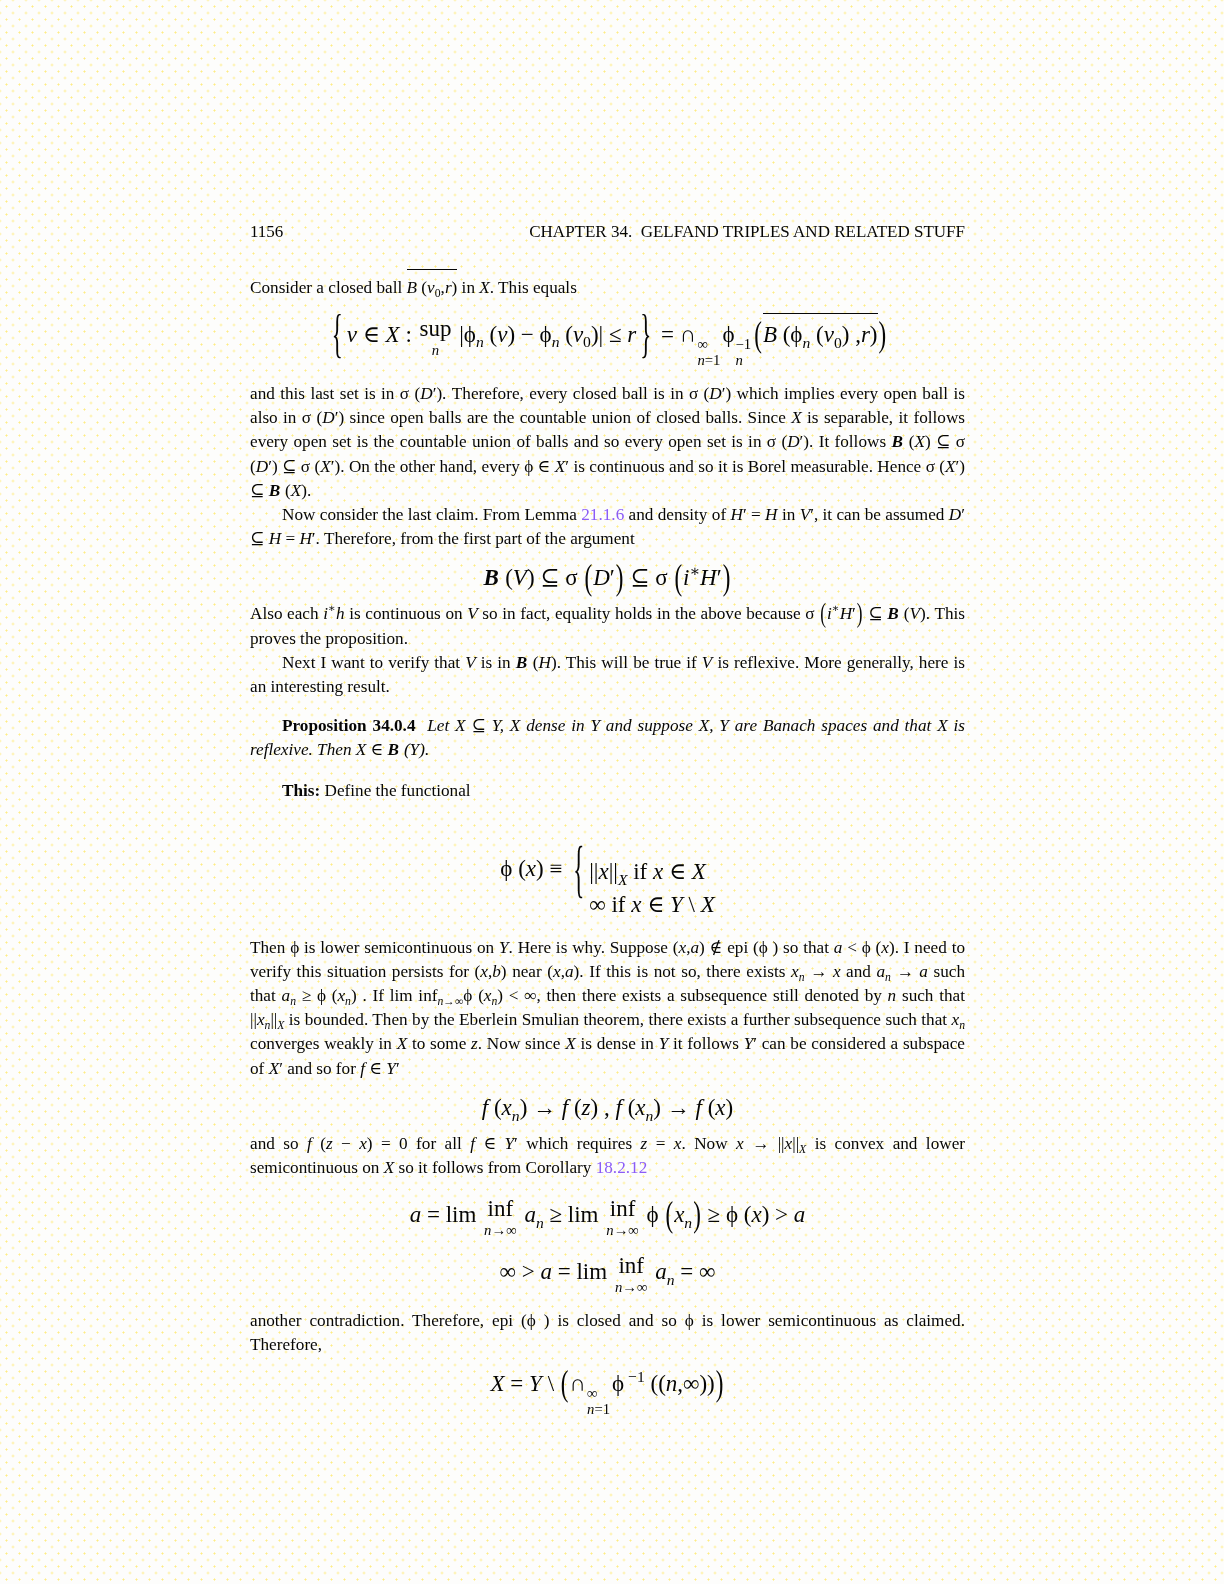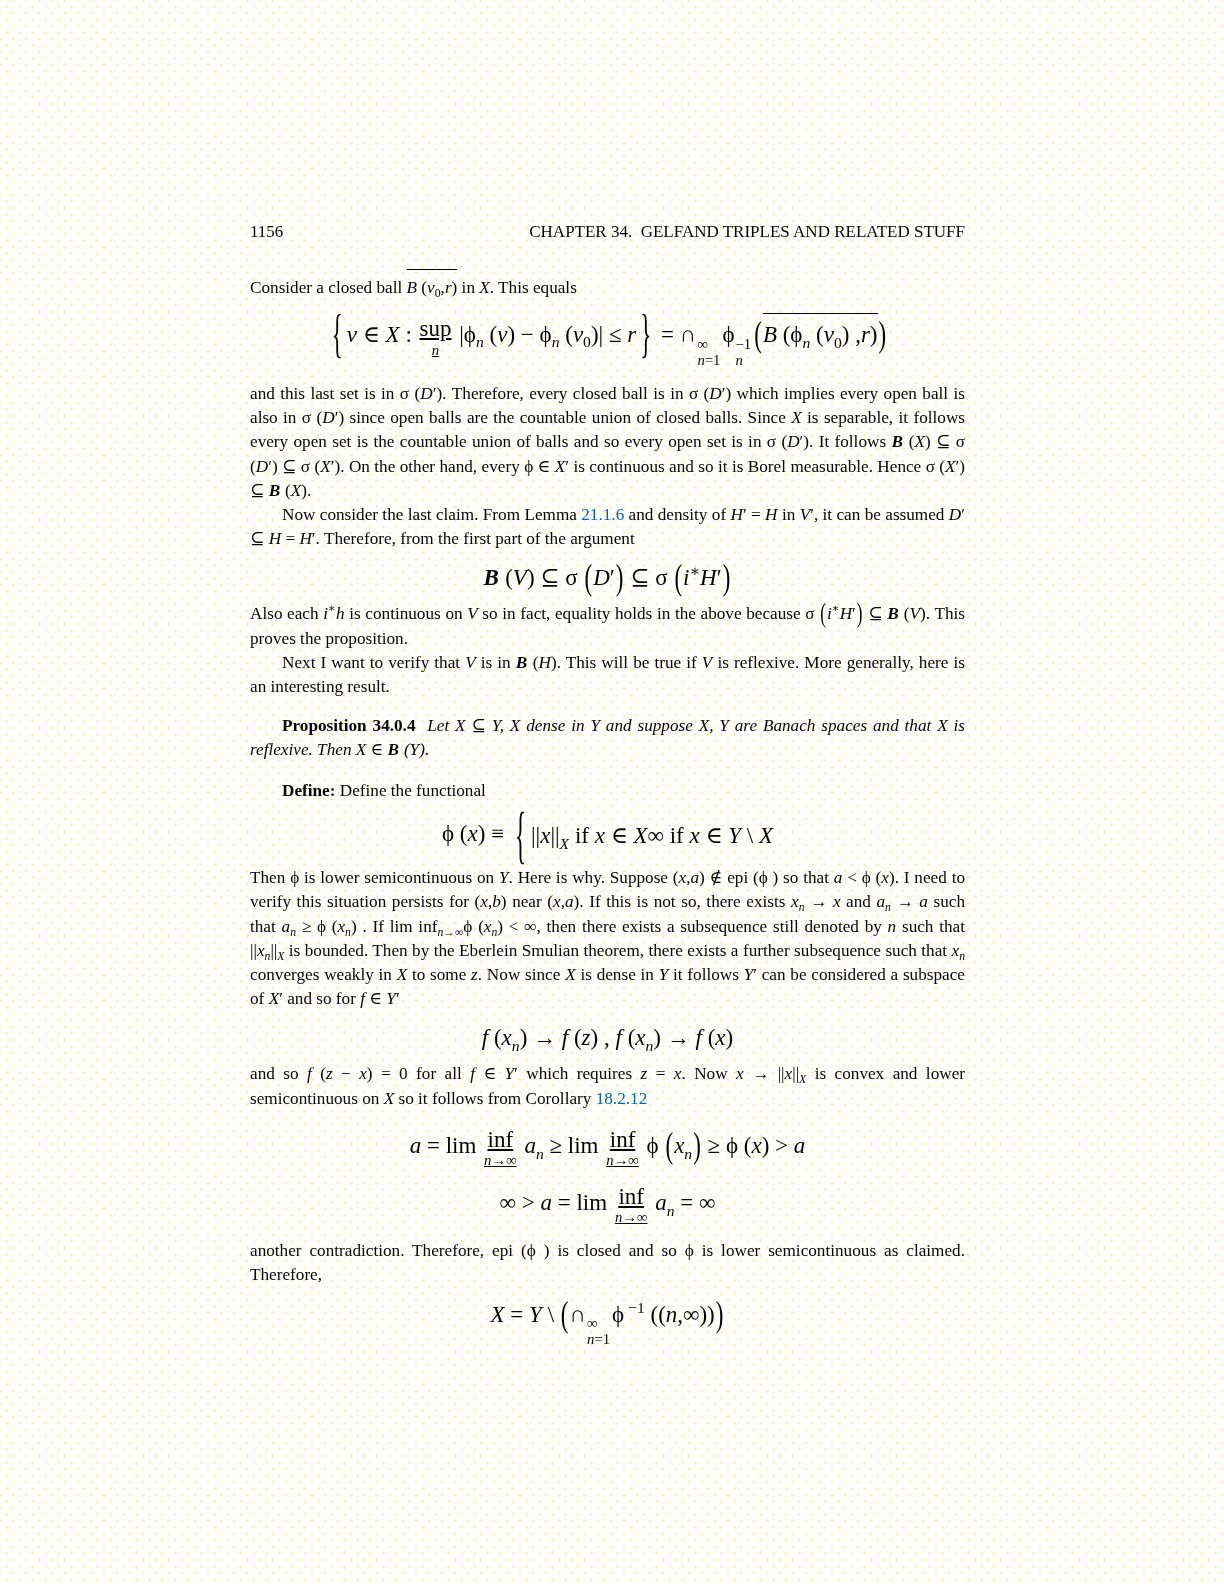--- a/index.html
+++ b/index.html
@@ -27,32 +27,32 @@
   .eq{
     text-align:center;margin:14px 0 11px 0;
     font-size:23px;line-height:26px;
   }
   .eq.tall{margin:16px 0 14px 0;}
   i{font-style:italic;}
   b{font-weight:bold;}
   .it{font-style:italic;}
   sub,sup{font-size:68%;line-height:0;}
   .scr{font-style:italic;font-weight:600;letter-spacing:.5px;}
-  .link{color:#0369a1;text-decoration:none;cursor:pointer;}
+  .link{color:#8b5cf6;text-decoration:none;cursor:pointer;}
   .ov{border-top:1.2px solid #060606;padding-top:8px;}
   .bigb{display:inline-block;transform:scaleY(2.25);margin:0 4px;font-weight:300;}
   .bigb2{display:inline-block;transform:scaleY(2.8);margin:0 5px;font-weight:300;vertical-align:middle;}
   .bigp{display:inline-block;transform:scaleY(1.55);margin:0 1px;}
   .stk{display:inline-flex;flex-direction:column;align-items:flex-start;
        font-size:64%;line-height:1.1;vertical-align:-0.45em;margin-left:1px;margin-right:2px;}
   .mu{display:inline-flex;flex-direction:column;align-items:center;
-      vertical-align:middle;line-height:1.15;margin:0 2px;text-decoration:underline;}
+      vertical-align:middle;line-height:1.15;margin:0 2px;}
   .mu .u{font-size:64%;line-height:1;}
-  .cases{display:inline-flex;align-items:flex-start;
-         text-align:left;vertical-align:middle;line-height:1.45;}
+  .cases{display:inline-flex;flex-direction:column;align-items:flex-start;
+         text-align:left;vertical-align:middle;line-height:1.45;margin-top:36px;}
 </style>
 </head>
 <body>
 
 <div class="page">
 
   <div class="header">
     <span>1156</span>
     <span>CHAPTER 34.&nbsp; GELFAND TRIPLES AND RELATED STUFF</span>
   </div>
@@ -77,21 +77,21 @@
     <p class="ind">Now consider the last claim. From Lemma <a class="link">21.1.6</a> and density of <i>H</i>′ = <i>H</i> in <i>V</i>′, it can be assumed <i>D</i>′ ⊆ <i>H</i> = <i>H</i>′. Therefore, from the first part of the argument</p>
 
     <div class="eq"><span class="scr">B</span> (<i>V</i>) ⊆ σ <span class="bigp">(</span><i>D</i>′<span class="bigp">)</span> ⊆ σ <span class="bigp">(</span><i>i</i><sup>∗</sup><i>H</i>′<span class="bigp">)</span></div>
 
     <p>Also each <i>i</i><sup>∗</sup><i>h</i> is continuous on <i>V</i> so in fact, equality holds in the above because σ <span class="bigp">(</span><i>i</i><sup>∗</sup><i>H</i>′<span class="bigp">)</span> ⊆ <span class="scr">B</span> (<i>V</i>). This proves the proposition.</p>
 
     <p class="ind">Next I want to verify that <i>V</i> is in <span class="scr">B</span> (<i>H</i>). This will be true if <i>V</i> is reflexive. More generally, here is an interesting result.</p>
 
     <p class="ind" style="margin-top:15px;"><b style="text-indent:0">Proposition 34.0.4</b>&nbsp; <span class="it">Let X ⊆ Y, X dense in Y and suppose X, Y are Banach spaces and that X is reflexive. Then X ∈ <span class="scr">B</span> (Y).</span></p>
 
-    <p class="ind" style="margin-top:16px;"><b>Define:</b> <span>Define the functional</span></p>
+    <p class="ind" style="margin-top:16px;"><b>This:</b> <span>Define the functional</span></p>
 
     <div class="eq tall">ϕ (<i>x</i>) ≡ <span class="bigb2">{</span><span class="cases">
           <span>||<i>x</i>||<sub><i>X</i></sub> if <i>x</i> ∈ <i>X</i></span>
           <span>∞ if <i>x</i> ∈ <i>Y</i> \ <i>X</i></span>
         </span></div>
 
     <p>Then ϕ is lower semicontinuous on <i>Y</i>. Here is why. Suppose (<i>x</i>,<i>a</i>) ∉ epi (ϕ ) so that <i>a</i> &lt; ϕ (<i>x</i>). I need to verify this situation persists for (<i>x</i>,<i>b</i>) near (<i>x</i>,<i>a</i>). If this is not so, there exists <i>x<sub>n</sub></i> → <i>x</i> and <i>a<sub>n</sub></i> → <i>a</i> such that <i>a<sub>n</sub></i> ≥ ϕ (<i>x<sub>n</sub></i>) . If lim inf<sub><i>n</i>→∞</sub>ϕ (<i>x<sub>n</sub></i>) &lt; ∞, then there exists a subsequence still denoted by <i>n</i> such that ||<i>x<sub>n</sub></i>||<sub><i>X</i></sub> is bounded. Then by the Eberlein Smulian theorem, there exists a further subsequence such that <i>x<sub>n</sub></i> converges weakly in <i>X</i> to some <i>z</i>. Now since <i>X</i> is dense in <i>Y</i> it follows <i>Y</i>′ can be considered a subspace of <i>X</i>′ and so for <i>f</i> ∈ <i>Y</i>′</p>
 
     <div class="eq"><i>f</i> (<i>x<sub>n</sub></i>) → <i>f</i> (<i>z</i>) , <i>f</i> (<i>x<sub>n</sub></i>) → <i>f</i> (<i>x</i>)</div>
 

